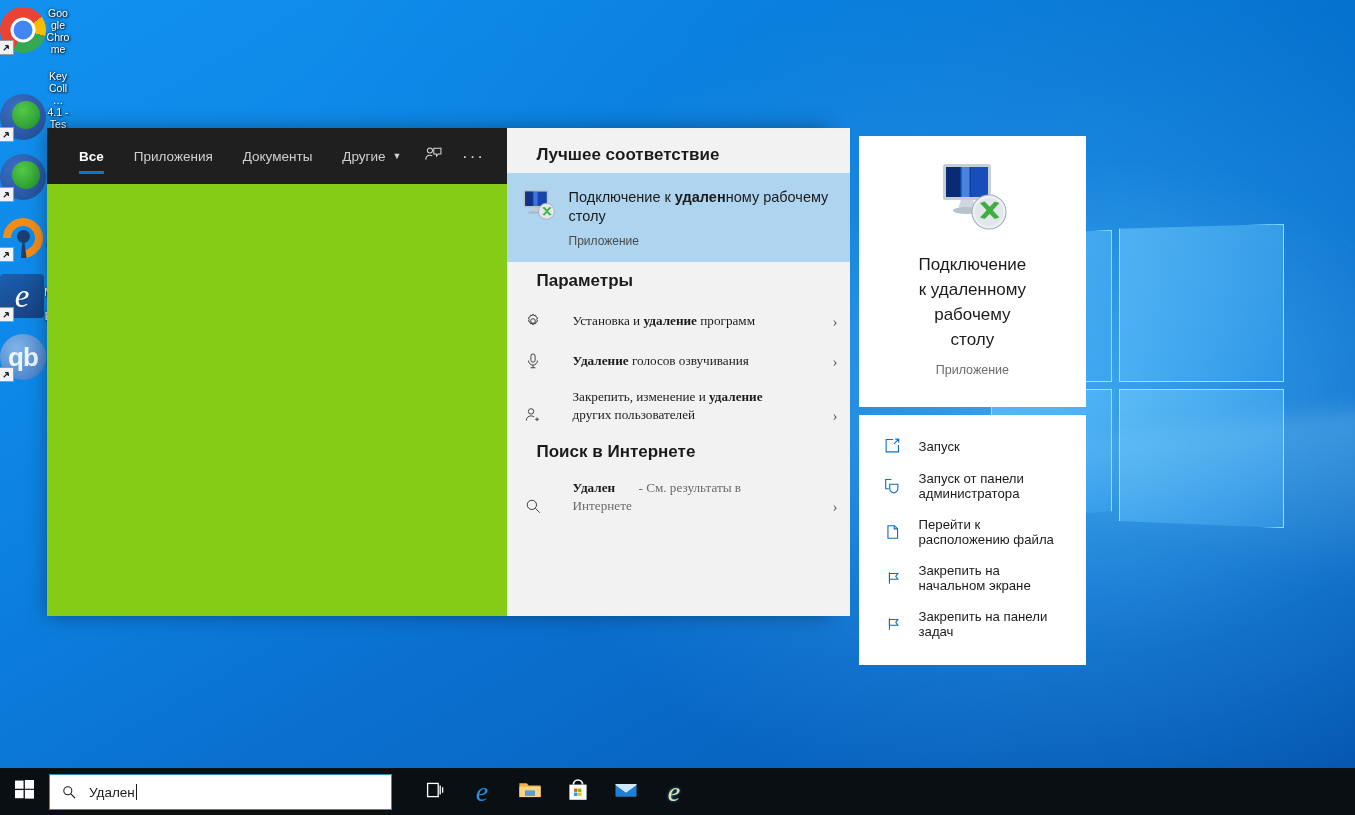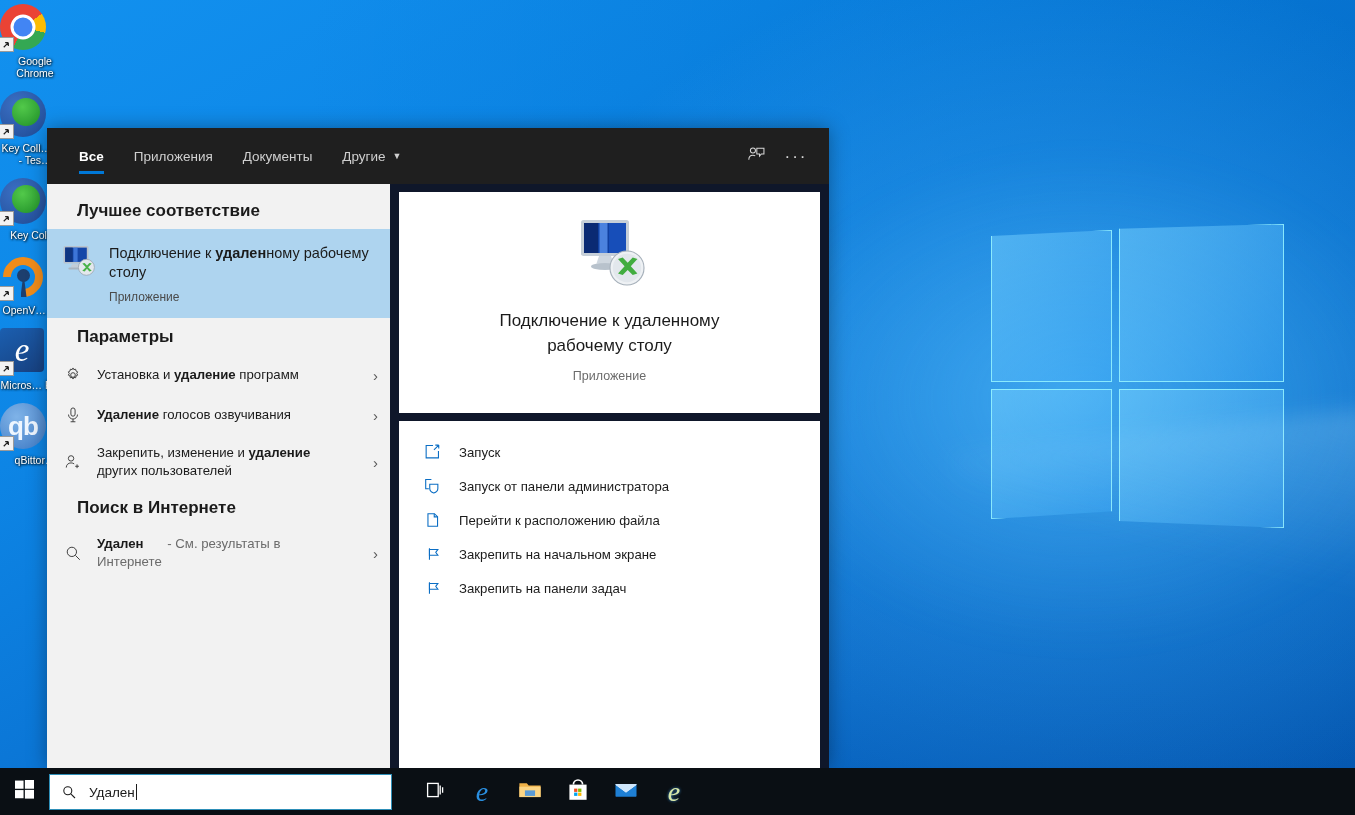--- a/index.html
+++ b/index.html
@@ -47,21 +47,21 @@
   #wall-streak{
     position:absolute; left:960px; top:430px; width:420px; height:200px;
     background:linear-gradient(200deg, rgba(190,235,255,0.22) 0%, rgba(190,235,255,0) 55%);
     transform:rotate(-6deg); filter:blur(10px);
   }
 
   
   #desktop-icons{ position:absolute; left:0; top:4px; width:70px; }
   .desk-icon{
     width:70px; margin-bottom:12px;
-    display:flex; flex-direction:column; align-items:flex-start;
+    display:flex; flex-direction:row; align-items:flex-end;
     cursor:pointer;
   }
   .desk-glyph{ position:relative; width:48px; height:48px; }
   .desk-label{
     margin-top:3px; font-size:10.5px; line-height:12px; color:#fff;
     text-align:center; text-shadow:0 0 3px rgba(0,0,0,.85), 1px 1px 2px rgba(0,0,0,.8);
     width:70px; word-break:break-word;
   }
   .shortcut-arrow{
     position:absolute; left:-1px; bottom:0px; width:15px; height:15px;
@@ -102,24 +102,24 @@
     font-family:"Liberation Serif", serif; font-style:italic; font-size:33px; color:#fff; line-height:1;}
 
   
   .ic-qb{ width:46px; height:46px; border-radius:50%;
     background:radial-gradient(circle at 36% 30%, #7fb3e8, #3d79c4);
     display:flex; align-items:center; justify-content:center;
     font-size:26px; font-weight:700; color:#eef6ff; line-height:1; letter-spacing:-1px; }
 
   
   #search-panel{
-    position:absolute; left:47px; top:128px; width:782px; height:640px;
-    background:#0f172a;
+    position:absolute; left:47px; top:128px; width:782px; height:488px;
+    background:#84cc16;
     box-shadow:0 0 18px rgba(0,0,0,.35);
-    display:flex; flex-direction:column;
+    display:flex; 
     font-size:13px; color:#1b1b1b;
   }
   #panel-header{
     height:56px; background:#1f1f1f; color:#d6d6d6;
     display:flex; align-items:stretch; flex:0 0 56px;
   }
   #tabs{ display:flex; align-items:stretch; padding-left:17px; }
   .tab{
     position:relative; display:flex; align-items:center; padding:0 15px;
     font-size:13.5px; color:#cfcfcf; cursor:pointer; white-space:nowrap;
@@ -146,22 +146,22 @@
   #best-match{
     background:#aed4ef; display:flex; align-items:flex-start; gap:13px;
     padding:14px 14px 14px 15px; cursor:pointer; min-height:86px;
   }
   #best-match .bm-text{ padding-top:1px; }
   .bm-title{ font-size:14.5px; line-height:19px; color:#1b1b1b; }
   .bm-title b{ font-weight:700; }
   .bm-sub{ font-size:12px; color:#4a4a4a; margin-top:8px; }
 
   .result-row{
-    display:flex; align-items:center; gap:14px;
-    padding:9px 12px 9px 16px; cursor:pointer; min-height:40px;
+    display:flex; align-items:flex-end; gap:30px;
+    padding:9px 12px 9px 16px; cursor:pointer; min-height:40px;font-family:Liberation Serif, serif;
   }
   .rr-icon{ width:20px; flex:0 0 20px; display:flex; align-items:center; justify-content:center; color:#3a3a3a; }
   .rr-icon svg{ width:18px; height:18px; }
   .rr-label{ flex:1; font-size:13.2px; line-height:18px; color:#1b1b1b; }
   .rr-label b{ font-weight:700; }
   .rr-label .muted{ color:#6b6b6b;margin-left:20px; }
   .chev{ flex:0 0 16px; color:#5a5a5a; font-size:15px; line-height:1; text-align:right; }
 
   
   #preview{ flex:1; padding:8px 9px 0 9px; display:flex; flex-direction:column; gap:8px; min-width:0; }

